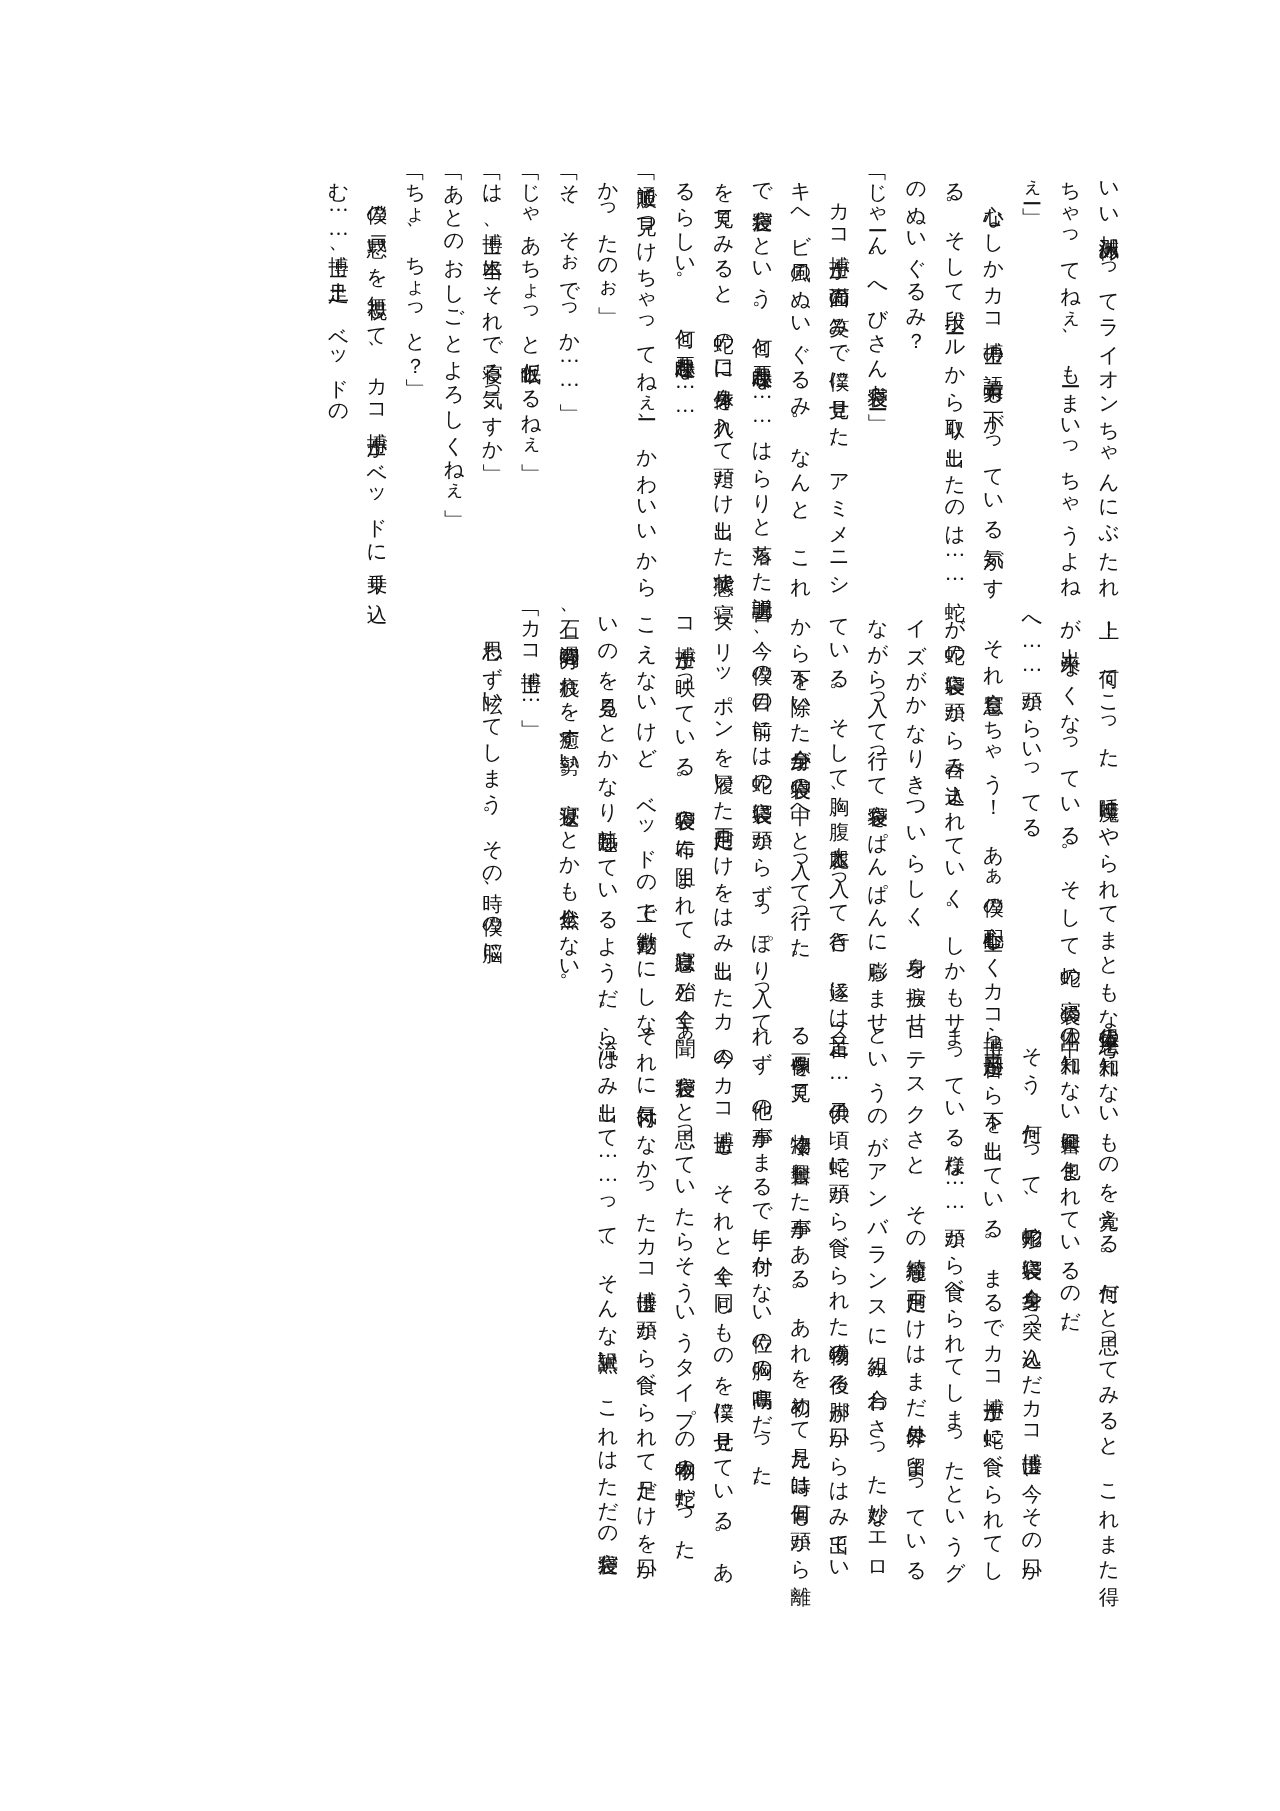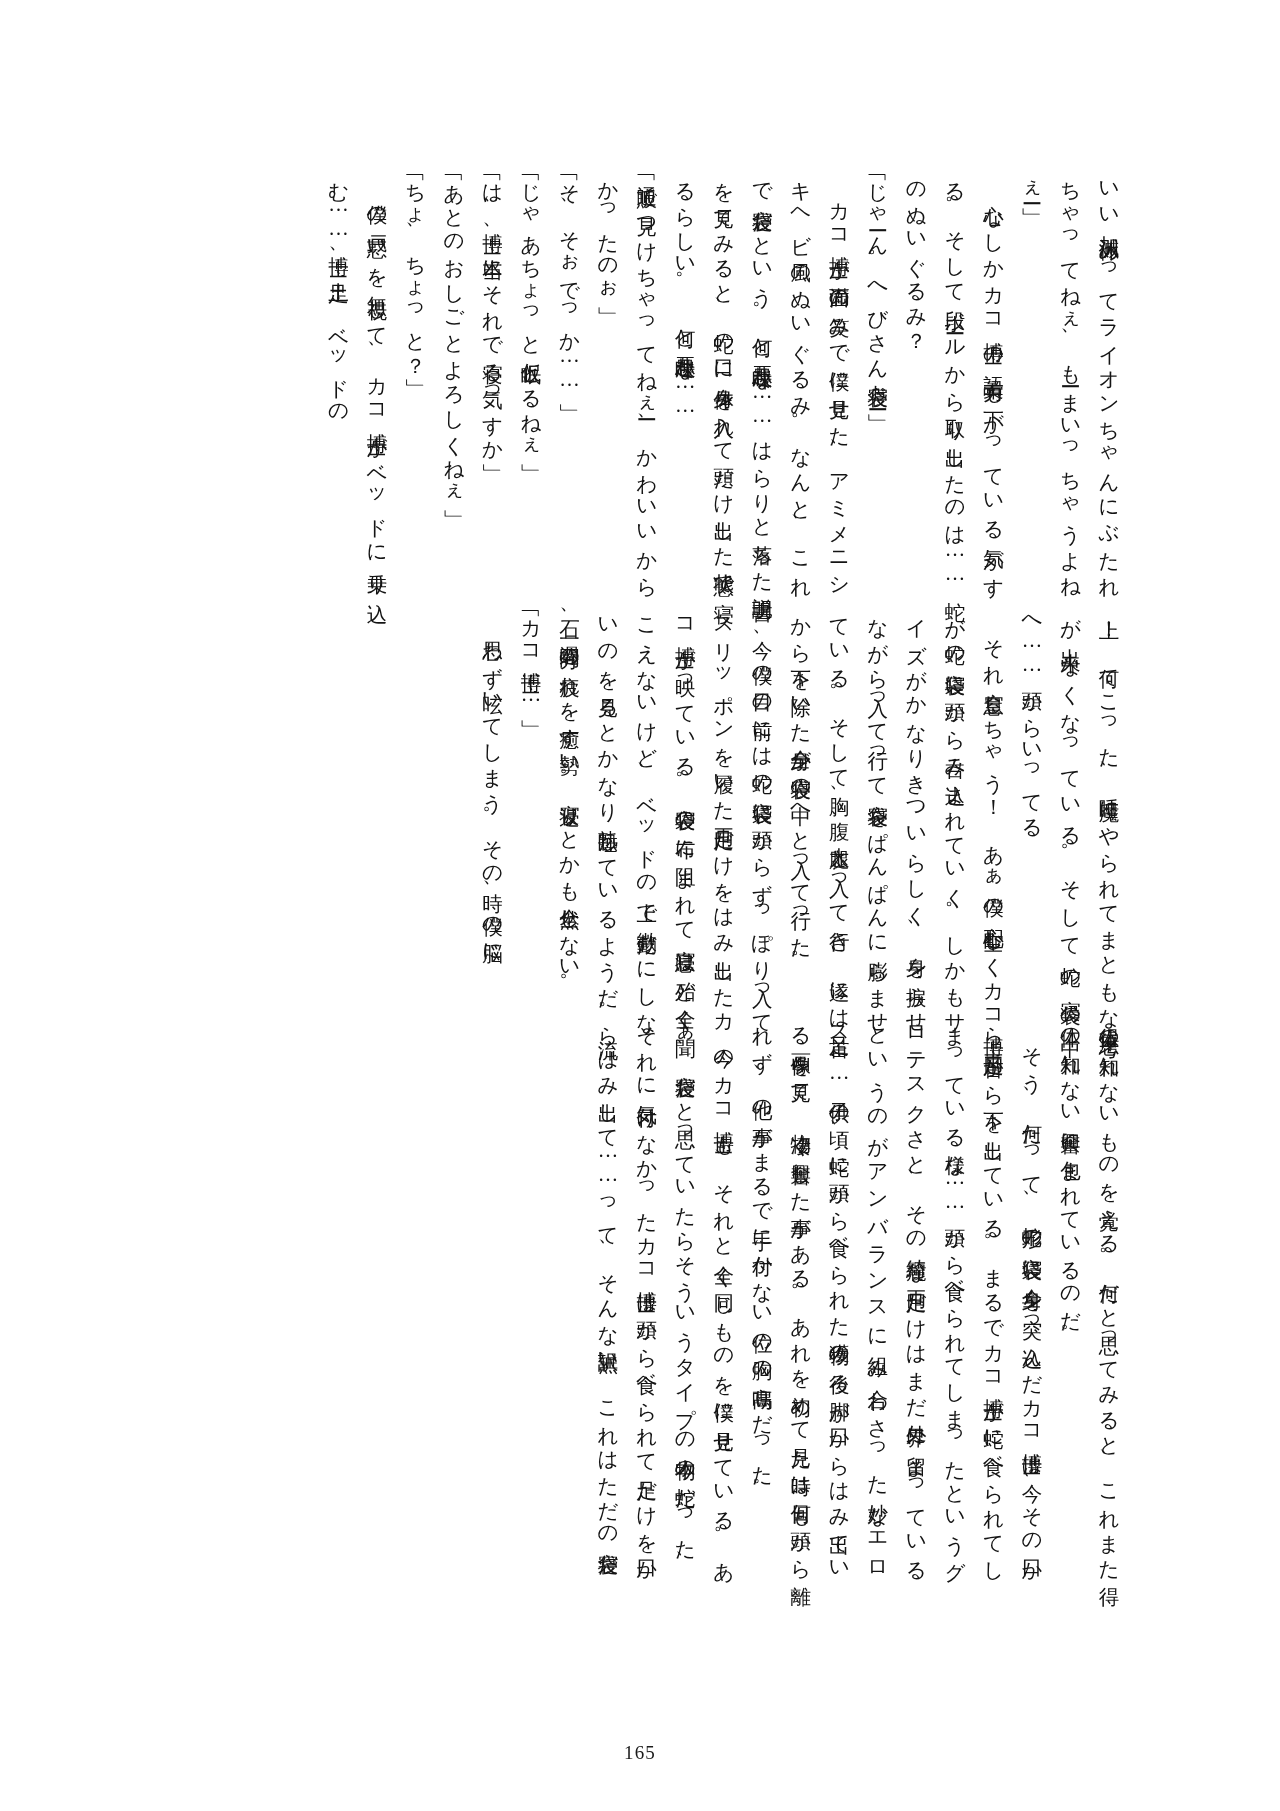--- a/index.html
+++ b/index.html
@@ -82,15 +82,14 @@
     <p class="noindent">「カコ博士……」</p>
     <p>思わず呟いてしまう。その時、僕の脳に</p>
   </div>
 
   <div class="band" id="band-3">
     <p class="noindent">得体の知れないものを覚える。何だと思ってみると、これまた得体の知れない興奮に包まれているのだ。</p>
     <p>そう、何たって、蛇形の寝袋に全身を突っ込んだカコ博士は今、その口から両足首から下を出している。まるでカコ博士が蛇に食べられてしまっている様な……頭から食べられてしまったというグロテスクさと、その綺麗な両足だけはまだ外界に留まっているというのがアンバランスに組み合わさった妙なエロス……子供の頃、蛇に頭から食べられた獲物の後ろ脚が口からはみ出ている画像を見て、物凄く興奮した事がある。あれを初めて見た時は何日も頭から離れず、他の事がまるで手に付かない位の胸の高鳴りだった。</p>
     <p>今のカコ博士も、それと全く同じものを僕に見せている。あぁ、寝袋だと思っていたらそういうタイプの本物の蛇だった、それに気付けなかったカコ博士は頭から食べられて足だけを口からはみ出して……って、そんな訳無い。これはただの寝袋だ</p>
   </div>
 
-  <div class="folio">165</div>
 
 </div>
 
 </body></html>

